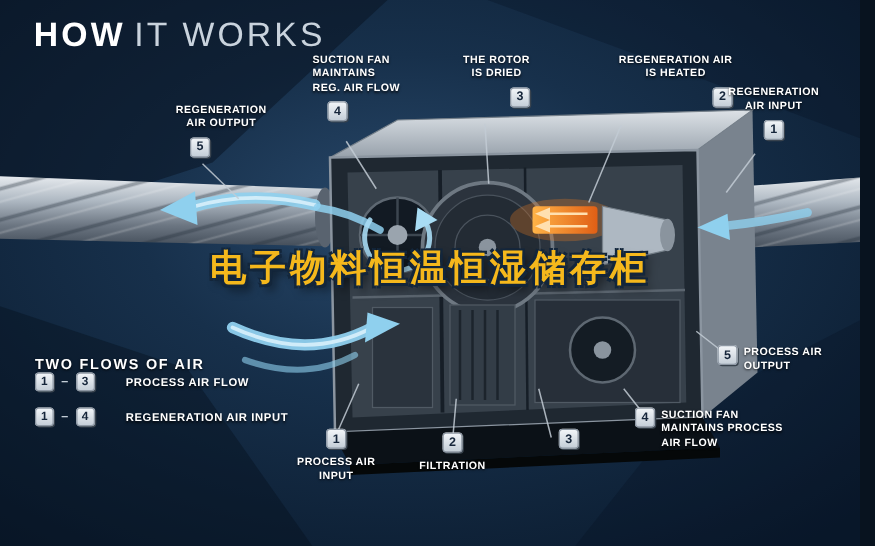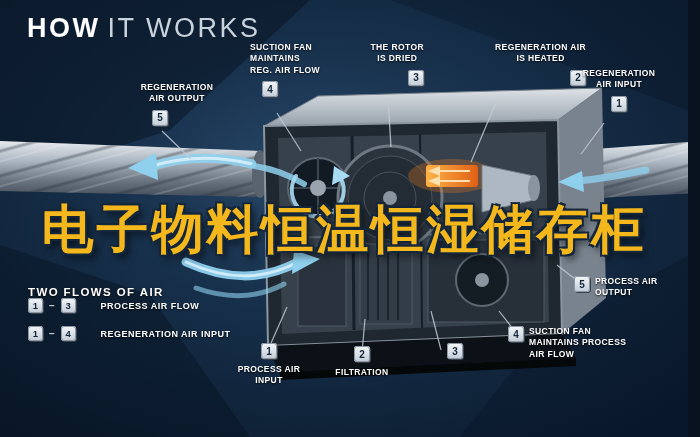--- a/index.html
+++ b/index.html
@@ -6,21 +6,21 @@
   html,body { background:#08131f; }
   body { font-family:"Liberation Sans", sans-serif; }
   .stage { position:relative; width:688px; height:437px; overflow:hidden; background:#0e1f33; }
   .scene { position:absolute; left:0; top:0; width:700px; height:437px; z-index:1; }
 
   .title { position:absolute; left:27px; top:13px; z-index:5; font-size:27px; letter-spacing:2.5px; white-space:nowrap; }
   .t-bold { font-weight:800; color:#ffffff; }
   .t-light { font-weight:300; color:#c9d3dd; margin-left:7px; }
 
   .overlay-title { position:absolute; left:50%; top:195px; transform:translateX(-50%); z-index:6;
-    font-size:52px; font-weight:800; letter-spacing:3px; color:#F5B81C; white-space:nowrap;
+    font-size:29px; font-weight:800; letter-spacing:3px; color:#F5B81C; white-space:nowrap;
     text-shadow:-2px -2px 0 #13263b, 2px -2px 0 #13263b, -2px 2px 0 #13263b, 2px 2px 0 #13263b, 4px 5px 7px rgba(0,0,0,.6); }
 
   .callout { position:absolute; display:flex; gap:5px; z-index:4; }
   .co-label { color:#ffffff; font-size:8.5px; font-weight:bold; letter-spacing:.4px; line-height:1.35;
     white-space:pre-line; text-shadow:0 1px 2px rgba(0,0,0,.8); }
   .badge { flex:0 0 auto; width:16px; height:16px; border-radius:3px;
     background:linear-gradient(180deg,#f4f7fa,#c2ccd6); color:#15253a;
     font-size:10px; font-weight:bold; display:flex; align-items:center; justify-content:center;
     box-shadow:1px 1px 0 #39434e, inset 0 0 0 1px #8d97a3; }
   .badge.sm { width:15px; height:15px; font-size:9.5px; }

